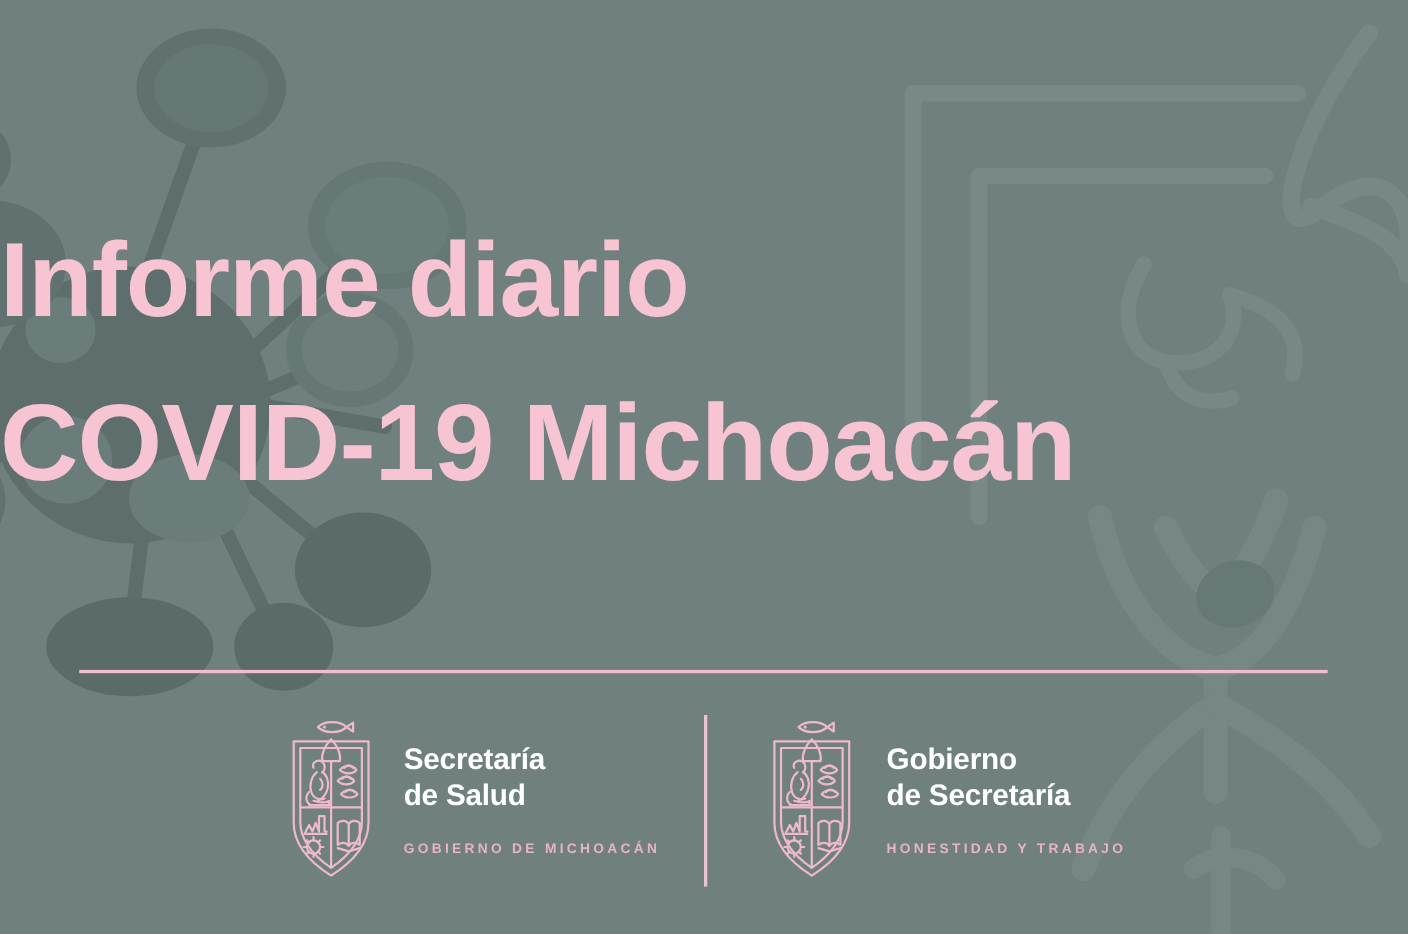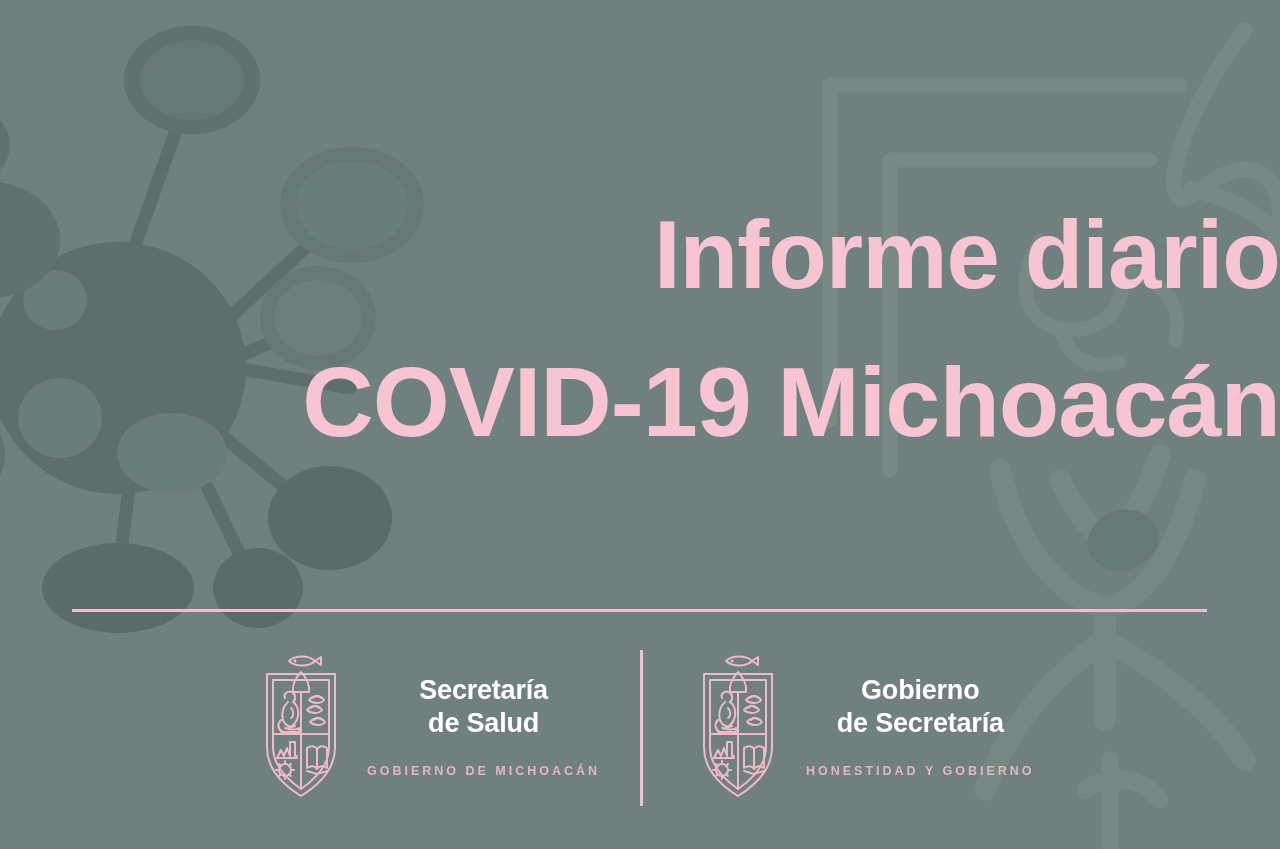--- a/index.html
+++ b/index.html
@@ -24,21 +24,21 @@
     height: 849px;
     pointer-events: none;
   }
 
   
   .title-block {
     position: absolute;
     left: 0;
     top: 196px;
     width: 1280px;
-    text-align: right;
+    text-align: left;
     z-index: 5;
   }
   .title-line {
     color: #f7c4d3;
     font-family: "Liberation Sans", sans-serif;
     font-weight: bold;
     font-size: 96px;
     line-height: 118px;
     letter-spacing: -1px;
     white-space: nowrap;
@@ -84,21 +84,20 @@
   .crest-right {
     width: 96px;
     height: 155px;
   }
 
   .logo-text {
     margin-left: 20px;
     display: flex;
     flex-direction: column;
     justify-content: center;
-    align-items: center;
   }
   .logo-name {
     color: #ffffff;
     font-size: 27px;
     font-weight: bold;
     line-height: 33px;
     letter-spacing: -0.2px;
     white-space: nowrap;
   }
   .logo-tagline {
@@ -295,18 +294,18 @@
         <circle cx="30" cy="122" r="6"></circle>
         <path d="M 30 113 L 30 116 M 30 128 L 30 131 M 21 122 L 24 122 M 36 122 L 39 122
                  M 24 116 L 26 118 M 34 126 L 36 128 M 34 118 L 36 116 M 24 128 L 26 126"></path>
         <path d="M 52 100 C 56 97, 60 98, 62 101 C 64 98, 68 97, 72 100 L 72 120 C 68 117, 64 118, 62 121 C 60 118, 56 117, 52 120 Z"></path>
         <line x1="62" y1="101" x2="62" y2="121"></line>
         <path d="M 52 123 L 62 126 L 72 123"></path>
       </svg>
       <div class="logo-text">
         <div class="logo-name">Gobierno</div>
         <div class="logo-name">de Secretaría</div>
-        <div class="logo-tagline">HONESTIDAD Y GOBIERNO</div>
+        <div class="logo-tagline">HONESTIDAD Y TRABAJO</div>
       </div>
     </div>
 
   </div>
 </div>
 
 </body></html>

